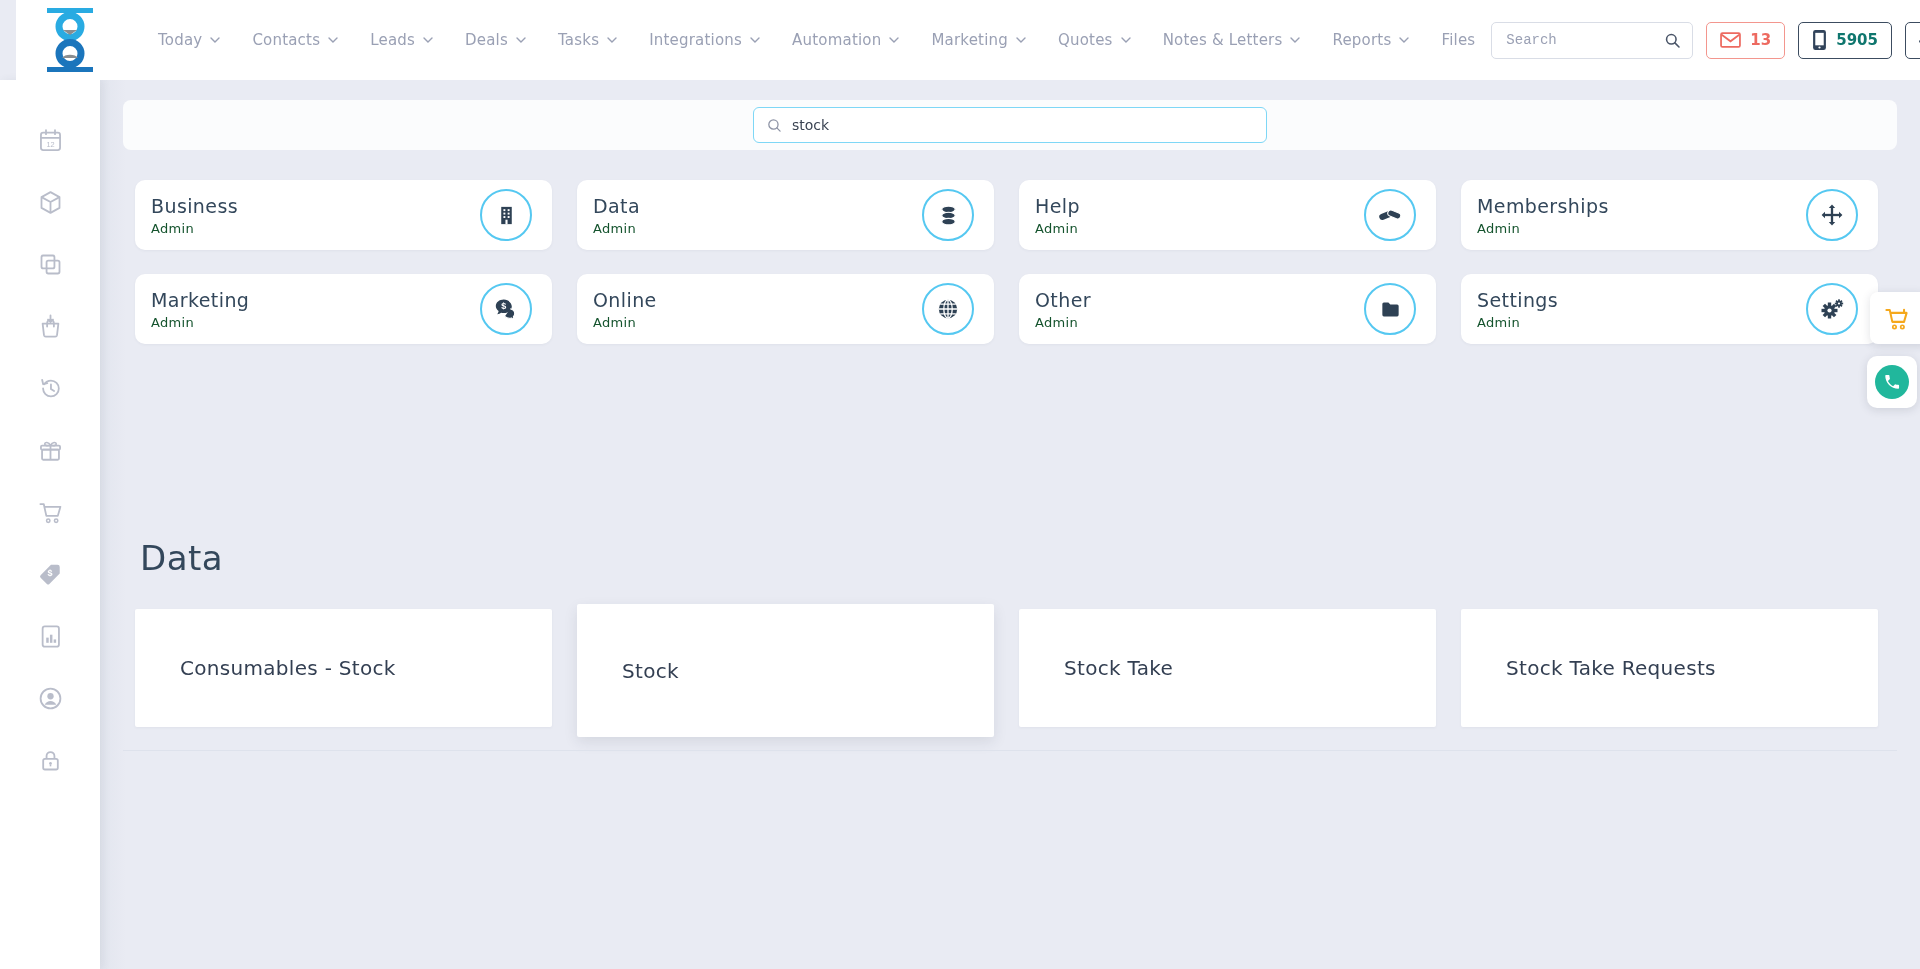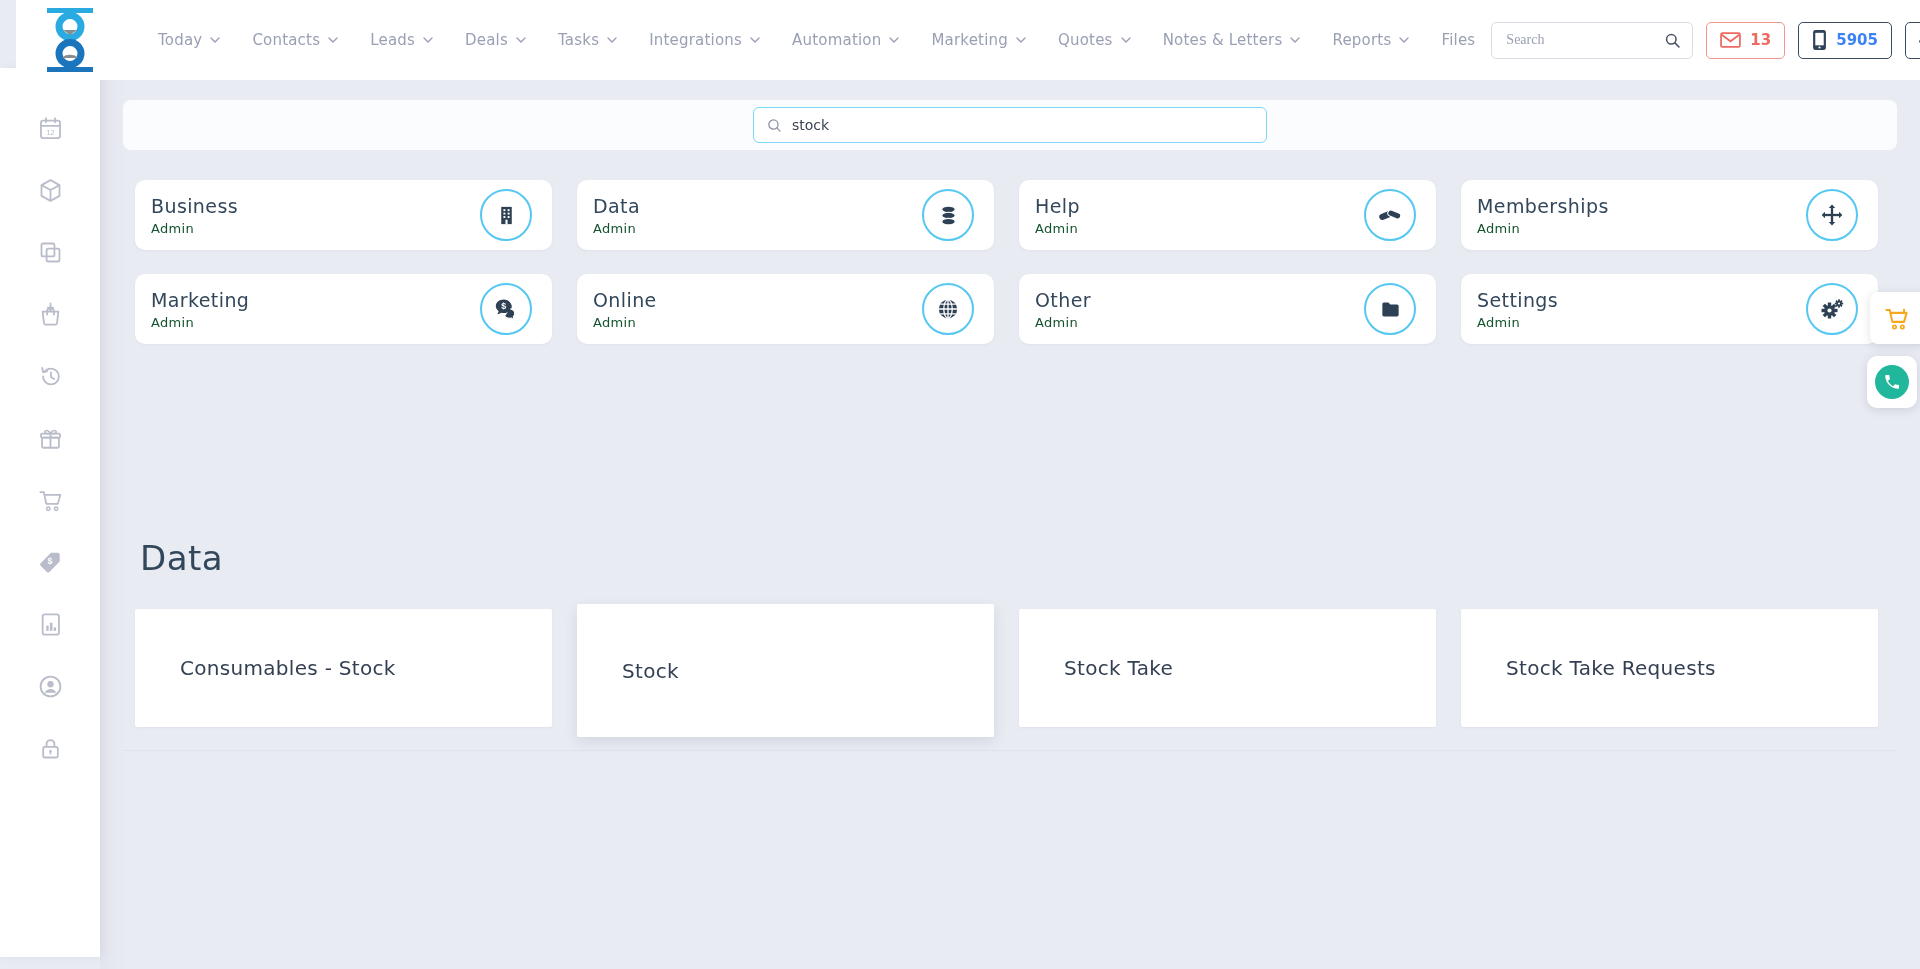--- a/index.html
+++ b/index.html
@@ -13,28 +13,28 @@
     display:flex; align-items:center; z-index:20; }
   .logo { margin-left:28px; width:52px; height:64px; flex:0 0 auto; cursor:pointer; }
   .nav { display:flex; align-items:center; margin-left:46px; }
   .nav-item { display:flex; align-items:center; gap:8px; color:#9aa0b4; font-size:15px;
     letter-spacing:.2px; cursor:pointer; white-space:nowrap; padding:0 16px; }
   .nav-item svg { flex:0 0 auto; }
   .topbar-right { margin-left:auto; display:flex; align-items:center; gap:13px; margin-right:26px; }
   .tb-search { width:202px; height:37px; border:1px solid #d9dde6; border-radius:5px;
     display:flex; align-items:center; padding:0 10px 0 14px; background:#fff; }
   .tb-search input { border:none; outline:none; flex:1; font-size:14px; color:#0f172a;
-    font-family:Liberation Serif, serif; min-width:0; background:transparent; }
+    font-family:Liberation Mono, monospace; min-width:0; background:transparent; }
   .tb-search input::placeholder { color:#9aa0b4; }
   .badge { height:37px; border-radius:5px; display:flex; align-items:center; gap:9px;
     padding:4px 13px; font-size:15px; font-weight:bold; cursor:pointer; background:#fff; }
   .badge-mail { border:1.5px solid #f3968e; color:#ed6a60; }
-  .badge-navy { border:1.5px solid #3c4c60; color:#3b82f6; }
+  .badge-navy { border:1.5px solid #3c4c60; color:#0f766e; }
   
-  .sidebar { position:absolute; top:68px; left:0; width:100px; height:889px; background:#ffffff;
+  .sidebar { position:absolute; top:80px; left:0; width:100px; height:889px; background:#ffffff;
     box-shadow:3px 0 8px rgba(60,70,90,.07); display:flex; flex-direction:column;
     align-items:center; padding-top:47px; gap:35px; z-index:10; }
   .side-icon { width:27px; height:27px; cursor:pointer; }
   
   .content { position:absolute; top:80px; left:100px; width:1820px; height:889px;
     background:linear-gradient(to right, #e2e5ee 0, #e9ebf3 26px);text-decoration:underline; }
   .search-panel { position:absolute; left:23px; top:20px; width:1774px; height:50px;
     background:#fbfcfd; border-radius:8px; display:flex; align-items:center;
     justify-content:center; }
   .module-search { width:514px; height:36px; background:#fff; border:1.5px solid #7ed7f6;

